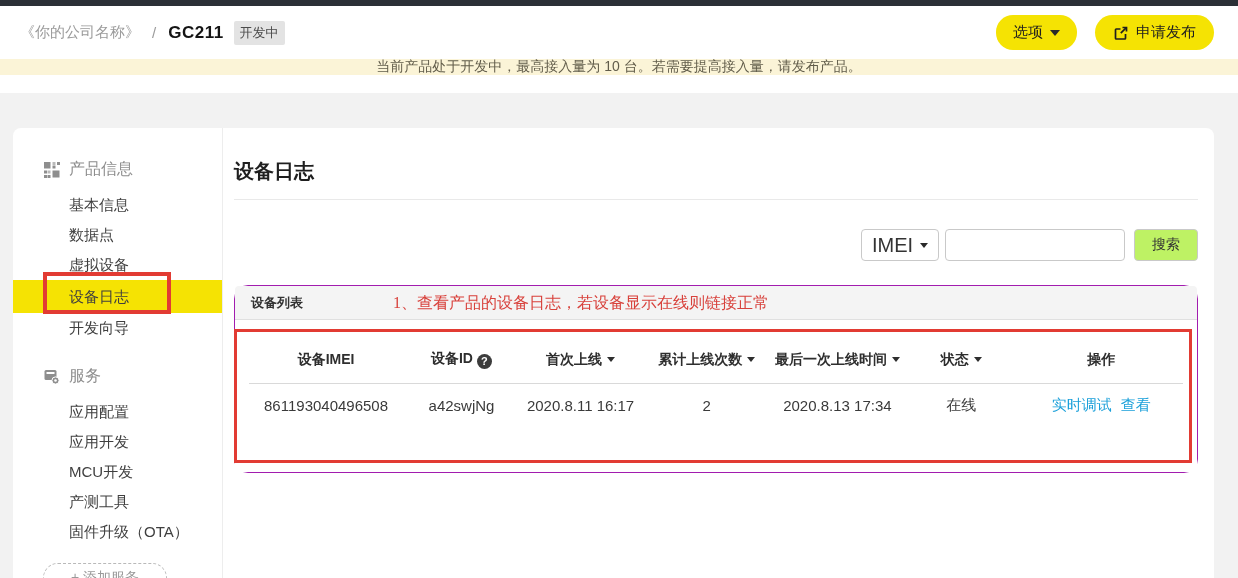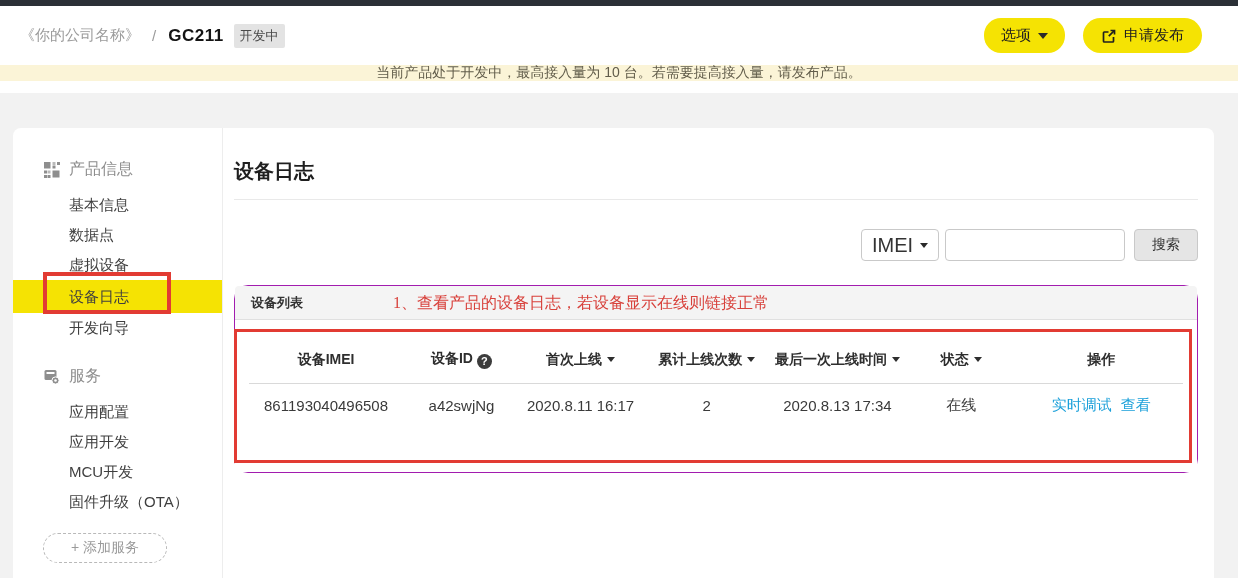--- a/index.html
+++ b/index.html
@@ -4,21 +4,21 @@
 <style>
   * { margin:0; padding:0; box-sizing:border-box; }
   html,body { width:1238px; height:578px; }
   body {
     position:relative; overflow:hidden; background:#fff;
     font-family:"Liberation Sans","DejaVu Sans",sans-serif; color:#333;
   }
   
   .topbar { height:6px; background:#2b3036; }
   
-  .header { height:59px; background:#fff; display:flex; align-items:center; justify-content:space-between; padding:0 36px 0 20px; }
+  .header { height:53px; background:#fff; display:flex; align-items:center; justify-content:space-between; padding:0 24px 0 20px; }
   .breadcrumb { display:flex; align-items:center; }
   .bc-company { color:#9b9b9b; font-size:15px; }
   .bc-sep { color:#9b9b9b; font-size:15px; margin:0 12px; }
   .bc-product { color:#141414; font-size:17px; font-weight:bold; letter-spacing:.5px; }
   .bc-badge { background:#e3e3e3; color:#4a4a4a; font-size:13px; padding:3px 6px; margin-left:10px; border-radius:2px; }
   .header-actions { display:flex; align-items:center; gap:18px; }
   .btn-yellow { background:#f5e303; border:none; color:#1f1f1f; font-size:15px; cursor:pointer;
     display:inline-flex; align-items:center; gap:7px; font-family:inherit; }
   .btn-options { padding:8px 17px; border-radius:17px; }
   .btn-publish { padding:8px 18px; border-radius:18px; }
@@ -40,21 +40,21 @@
   .add-service { margin:16px 0 0 30px; width:124px; height:30px; border:1px dashed #b9b9b9; border-radius:16px; background:#fff; color:#9a9a9a; font-size:14px; cursor:pointer; font-family:inherit; }
   .sidebar-red-box { position:absolute; left:30px; top:144px; width:128px; height:42px; border:4px solid #e23b33; pointer-events:none; }
   
   .main { flex:1; padding:26px 16px 0 11px; position:relative; }
   .page-title { font-size:20px; color:#1f1f1f; font-weight:bold; margin:4px 0 14px; }
   .title-rule { border:none; border-top:1px solid #e9e9e9; }
   .search-row { margin-top:29px; display:flex; justify-content:flex-end; align-items:center; }
   .filter-select { width:78px; height:32px; border:1px solid #c9c9c9; border-radius:4px; background:#fff; display:flex; align-items:center; justify-content:center; gap:7px; font-size:20px; color:#333; cursor:pointer; }
   .filter-select .caret-down { border-top-width:5px; border-left-width:4px; border-right-width:4px; }
   .search-input { width:180px; height:32px; border:1px solid #c9c9c9; border-radius:4px; margin-left:6px; padding:0 8px; font-size:14px; font-family:inherit; }
-  .search-btn { width:64px; height:32px; border:1px solid #c9c9c9; border-radius:4px; background:#e5e5e5; font-size:14px; color:#333; margin-left:9px; cursor:pointer; font-family:Liberation Mono, monospace; }
+  .search-btn { width:64px; height:32px; border:1px solid #c9c9c9; border-radius:4px; background:#bef264; font-size:14px; color:#333; margin-left:9px; cursor:pointer; font-family:Liberation Mono, monospace; }
   
   .panel { margin-top:24px; border:1px solid #a21caf; border-radius:14px; position:relative; }
   .panel-header { height:34px; background:#f4f4f4; border-bottom:1px solid #e0e0e0; border-radius:4px 4px 0 0; display:flex; align-items:center; padding:0 16px; }
   .panel-title { font-size:13px; font-weight:bold; color:#333; }
   .annotation { margin-left:90px; font-family:"Liberation Serif","DejaVu Serif",serif; font-size:16px; color:#d8423c; white-space:nowrap; line-height:1; }
   .panel-body { height:152px; background:#fff; border-radius:0 0 4px 4px; }
   .device-table { width:calc(100% - 28px); margin:0 14px; border-collapse:collapse; table-layout:fixed; }
   .device-table th { padding:30px 0 14px; font-size:14px; font-weight:bold; color:#2e2e2e; text-align:center; border-bottom:1px solid #d9d9d9; white-space:nowrap; }
   .device-table td { padding:12px 0 14px; font-size:15px; color:#3a3a3a; text-align:center; white-space:nowrap; }
   .col-imei{width:16.5%} .col-id{width:12.5%} .col-first{width:13%} .col-count{width:14%} .col-last{width:14%} .col-status{width:12.5%} .col-actions{width:17.5%}
@@ -128,20 +128,21 @@
           <rect x="3.5" y="4" width="8" height="2" fill="#fff"></rect>
           <circle cx="12.5" cy="12.5" r="3.6" fill="#8e8e8e" stroke="#fff" stroke-width="1"></circle>
           <circle cx="12.5" cy="12.5" r="1.3" fill="#fff"></circle>
         </svg>
         <span>服务</span>
       </div>
       <ul class="side-list">
         <li class="side-item">应用配置</li>
         <li class="side-item">应用开发</li>
         <li class="side-item">MCU开发</li>
+        <li class="side-item">产测工具</li>
         <li class="side-item">固件升级（OTA）</li>
       </ul>
       <button class="add-service">+ 添加服务</button>
 
       <div class="sidebar-red-box"></div>
     </aside>
 
     <main class="main">
       <h1 class="page-title">设备日志</h1>
       <hr class="title-rule">

